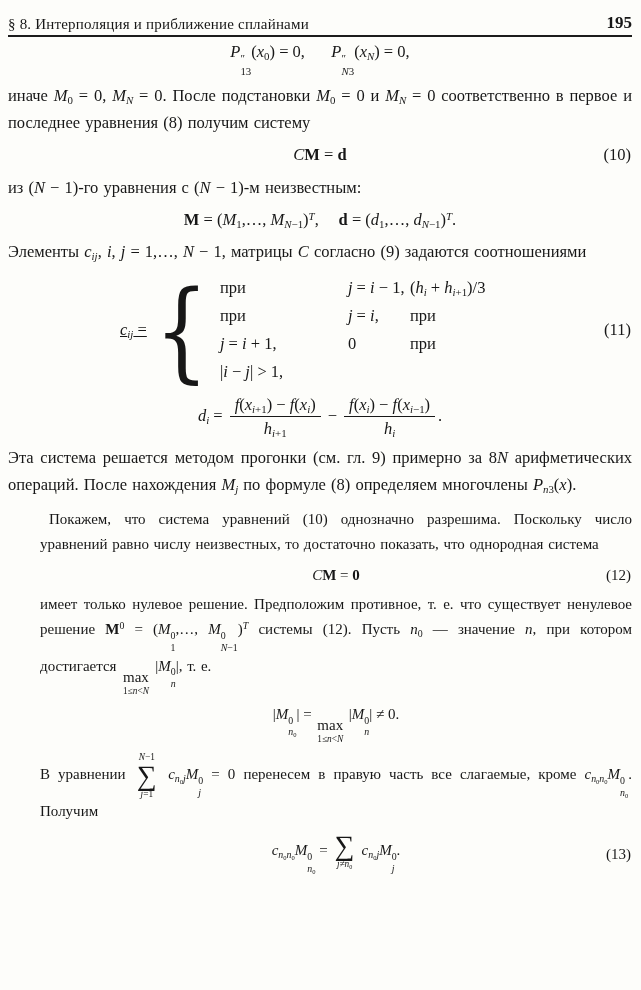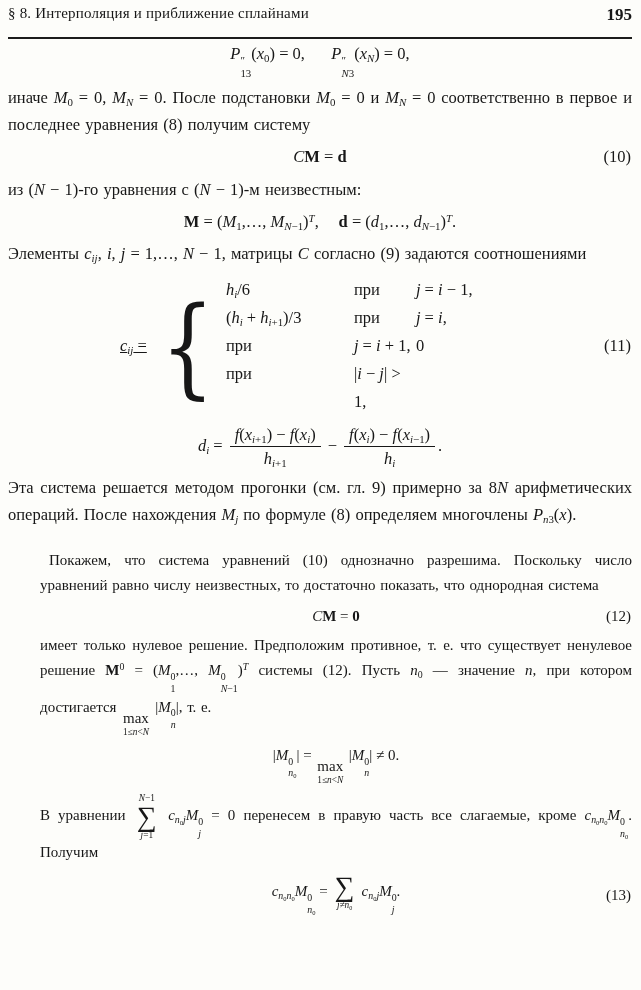--- a/index.html
+++ b/index.html
@@ -3,28 +3,28 @@
 <meta charset="utf-8">
 <style>
   html,body{margin:0;padding:0;}
   body{
     width:641px;height:990px;overflow:hidden;
     background:#fdfdfa;color:#171717;
     font-family:"Liberation Serif","DejaVu Serif",serif;
   }
   .page{box-sizing:border-box;width:641px;height:990px;padding:4px 9px 0 8px;}
   
-  .hdr{display:flex;justify-content:space-between;
-       border-bottom:2px solid #1c1c1c;padding:1px 0 12px 0;}
+  .hdr{display:flex;justify-content:space-between;align-items:flex-end;
+       border-bottom:2px solid #1c1c1c;padding:1px 0 2px 0;}
   .htitle{font-size:15px;letter-spacing:.2px;}
-  .hnum{font-size:17px;font-weight:bold;}
+  .hnum{font-size:17px;font-weight:bold;margin-top:8px;}
   
   .t{font-size:16.5px;line-height:27px;text-align:justify;margin:0;word-spacing:.06em;}
   .t.wide{word-spacing:.4em;margin-top:8px;}
-  .petit{margin-left:32px;margin-top:20px;}
+  .petit{margin-left:32px;margin-top:9px;}
   .petit .t{font-size:15px;line-height:25px;}
   .petit .t.ind{text-indent:9px;}
   
   .eq{position:relative;display:flex;justify-content:center;align-items:center;
       font-size:16.5px;line-height:1.25;}
   .petit .eq{font-size:15px;}
   .m1{margin:5px 0 4px 0;}
   .m2{margin:9px 0 8px 0;}
   .eqno{position:absolute;right:1px;top:50%;transform:translateY(-50%);font-size:16.5px;}
   .petit .eqno{font-size:15px;}
@@ -44,21 +44,21 @@
   .bigop{display:inline-flex;flex-direction:column;align-items:center;
          vertical-align:middle;line-height:1;margin:0 .22em;}
   .bigop .lim{font-size:62%;line-height:1.15;}
   .bigop .sym{font-size:185%;line-height:.92;}
   .underop{display:inline-flex;flex-direction:column;align-items:flex-end;
            vertical-align:-.75em;line-height:1.12;margin:0 .12em;}
   .underop .ub{font-size:62%;}
   
   .casesrow{justify-content:flex-start;padding-left:112px;}
   .cases{display:flex;align-items:center;}
-  .clhs{margin-right:10px;text-decoration:underline;}
+  .clhs{margin-right:4px;text-decoration:underline;}
   .brace{font-size:96px;line-height:1;font-weight:400;
          transform:scaleY(1.14) scaleX(.88);transform-origin:center;
          font-family:"DejaVu Serif",serif;margin-right:8px;}
   .cgrid{display:grid;grid-template-columns:128px 62px auto;align-items:baseline;}
   .cc{line-height:28px;text-align:left;}
 </style>
 </head>
 <body>
 
 <div class="page">
@@ -92,21 +92,20 @@
     <span class="eqc"><span class="tok"><span class="b">M</span></span><span class="tok"><span> = (</span></span><span class="tok"><span class="it ">M</span><span class="sb"><span class="tok"><span>1</span></span></span></span><span class="tok"><span>,…, </span></span><span class="tok"><span class="it ">M</span><span class="sb"><span class="tok"><span class="it ">N</span></span><span class="tok"><span>−1</span></span></span></span><span class="tok"><span>)</span><span class="sp2"><span class="tok"><span class="it ">T</span></span></span></span><span class="tok"><span>,</span></span><span class="spc" style="width: 1.2em;"></span><span class="tok"><span class="b">d</span></span><span class="tok"><span> = (</span></span><span class="tok"><span class="it ">d</span><span class="sb"><span class="tok"><span>1</span></span></span></span><span class="tok"><span>,…, </span></span><span class="tok"><span class="it ">d</span><span class="sb"><span class="tok"><span class="it ">N</span></span><span class="tok"><span>−1</span></span></span></span><span class="tok"><span>)</span><span class="sp2"><span class="tok"><span class="it ">T</span></span></span></span><span class="tok"><span>.</span></span></span>
   </div>
 
   <p class="t"><span class="tok"><span>Элементы </span></span><span class="tok"><span class="it ">c</span><span class="sb"><span class="tok"><span class="it ">ij</span></span></span></span><span class="tok"><span>, </span></span><span class="tok"><span class="it ">i</span></span><span class="tok"><span>, </span></span><span class="tok"><span class="it ">j</span></span><span class="tok"><span> = 1,…, </span></span><span class="tok"><span class="it ">N</span></span><span class="tok"><span> − 1, матрицы </span></span><span class="tok"><span class="it ">C</span></span><span class="tok"><span> согласно (9) задаются соотношениями</span></span></p>
 
   <div class="eq m2 casesrow">
     <span class="eqc cases">
       <span class="clhs"><span class="tok"><span class="it ">c</span><span class="sb"><span class="tok"><span class="it ">ij</span></span></span></span><span class="tok"><span> =</span></span></span>
       <span class="brace">{</span>
       <span class="cgrid">
-          <span class="cc ce"><span class="tok"><span class="it ">h</span><span class="sb"><span class="tok"><span class="it ">i</span></span></span></span><span class="tok"><span>/6</span></span></span>
           <span class="cc cw">при</span>
           <span class="cc cd"><span class="tok"><span class="it ">j</span></span><span class="tok"><span> = </span></span><span class="tok"><span class="it ">i</span></span><span class="tok"><span> − 1,</span></span></span>
           <span class="cc ce"><span class="tok"><span>(</span></span><span class="tok"><span class="it ">h</span><span class="sb"><span class="tok"><span class="it ">i</span></span></span></span><span class="tok"><span> + </span></span><span class="tok"><span class="it ">h</span><span class="sb"><span class="tok"><span class="it ">i</span></span><span class="tok"><span>+1</span></span></span></span><span class="tok"><span>)/3</span></span></span>
           <span class="cc cw">при</span>
           <span class="cc cd"><span class="tok"><span class="it ">j</span></span><span class="tok"><span> = </span></span><span class="tok"><span class="it ">i</span></span><span class="tok"><span>,</span></span></span>
           <span class="cc cw">при</span>
           <span class="cc cd"><span class="tok"><span class="it ">j</span></span><span class="tok"><span> = </span></span><span class="tok"><span class="it ">i</span></span><span class="tok"><span> + 1,</span></span></span>
           <span class="cc ce"><span class="tok"><span>0</span></span></span>
           <span class="cc cw">при</span>
           <span class="cc cd"><span class="tok"><span>|</span></span><span class="tok"><span class="it ">i</span></span><span class="tok"><span> − </span></span><span class="tok"><span class="it ">j</span></span><span class="tok"><span>| &gt; 1,</span></span></span>

